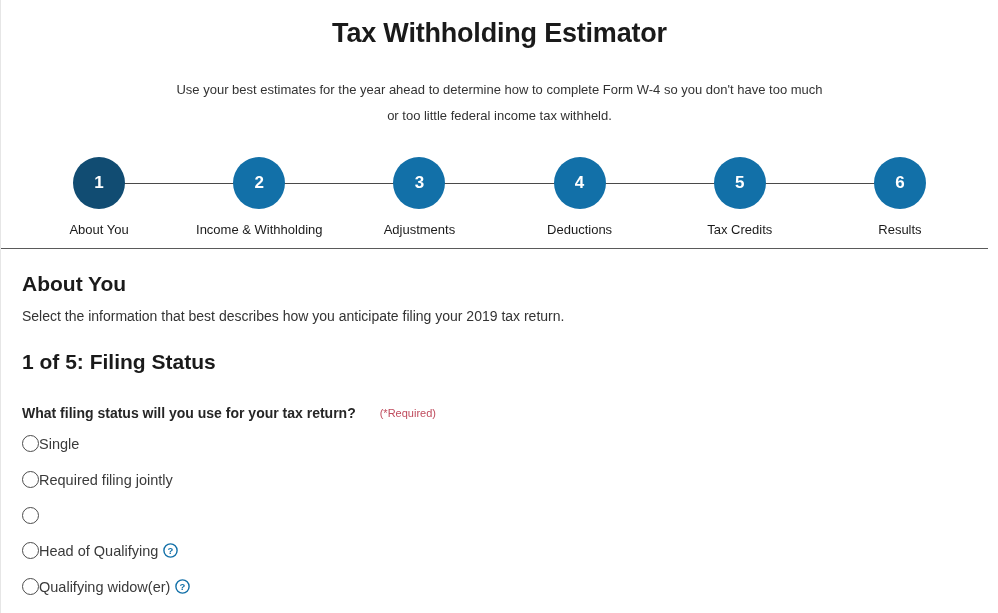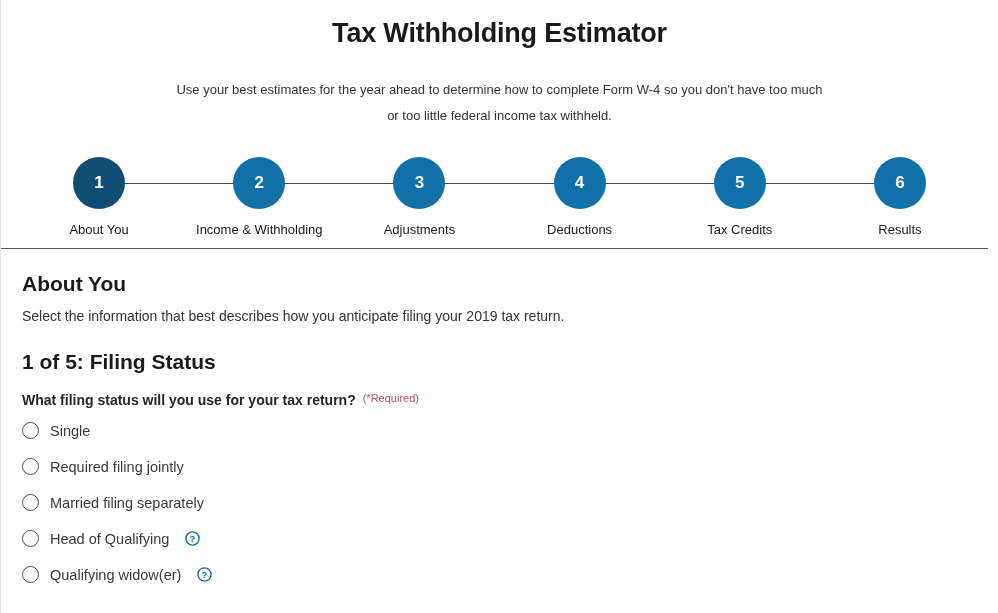--- a/index.html
+++ b/index.html
@@ -126,24 +126,24 @@
     line-height: 20px;
   }
   .step-heading {
     margin: 24px 0 0 0;
     font-size: 21px;
     font-weight: bold;
     color: #1a1a1a;
   }
 
   .question-row {
-    margin-top: 18px;
-    display: flex;
-    align-items: flex-start;
-    gap: 7px;
+    margin-top: 31px;
+    display: flex;
+    align-items: center;
+    gap: 24px;
   }
   .question-label {
     font-size: 14px;
     font-weight: bold;
     color: #262626;
   }
   .required-tag {
     font-size: 11px;
     color: #bf4a5c;
     font-weight: 400;
@@ -152,21 +152,20 @@
   
   .radio-list {
     margin-top: 14px;
     display: flex;
     flex-direction: column;
     gap: 18px;
   }
   .radio-item {
     display: flex;
     align-items: center;
-    gap: 11px;
     cursor: pointer;
     width: max-content;
   }
   .radio-mark {
     width: 17px;
     height: 17px;
     border: 1.5px solid #4d4d4d;
     border-radius: 50%;
     box-sizing: border-box;
     background: #ffffff;
@@ -247,21 +246,20 @@
       <label class="radio-item">
         <span class="radio-mark"></span>
         <span class="radio-label">Single</span>
       </label>
       <label class="radio-item">
         <span class="radio-mark"></span>
         <span class="radio-label">Required filing jointly</span>
       </label>
       <label class="radio-item">
         <span class="radio-mark"></span>
-        <span class="radio-label">Married filing separately</span>
       </label>
       <label class="radio-item">
         <span class="radio-mark"></span>
         <span class="radio-label">Head of Qualifying</span>
         <span class="help-icon">
           <svg width="15" height="15" viewBox="0 0 15 15">
             <circle cx="7.5" cy="7.5" r="6.6" fill="none" stroke="#1270a8" stroke-width="1.4"></circle>
             <text x="7.5" y="11.1" text-anchor="middle" font-family="Liberation Sans, sans-serif" font-size="9.5" font-weight="bold" fill="#1270a8">?</text>
           </svg>
         </span>

